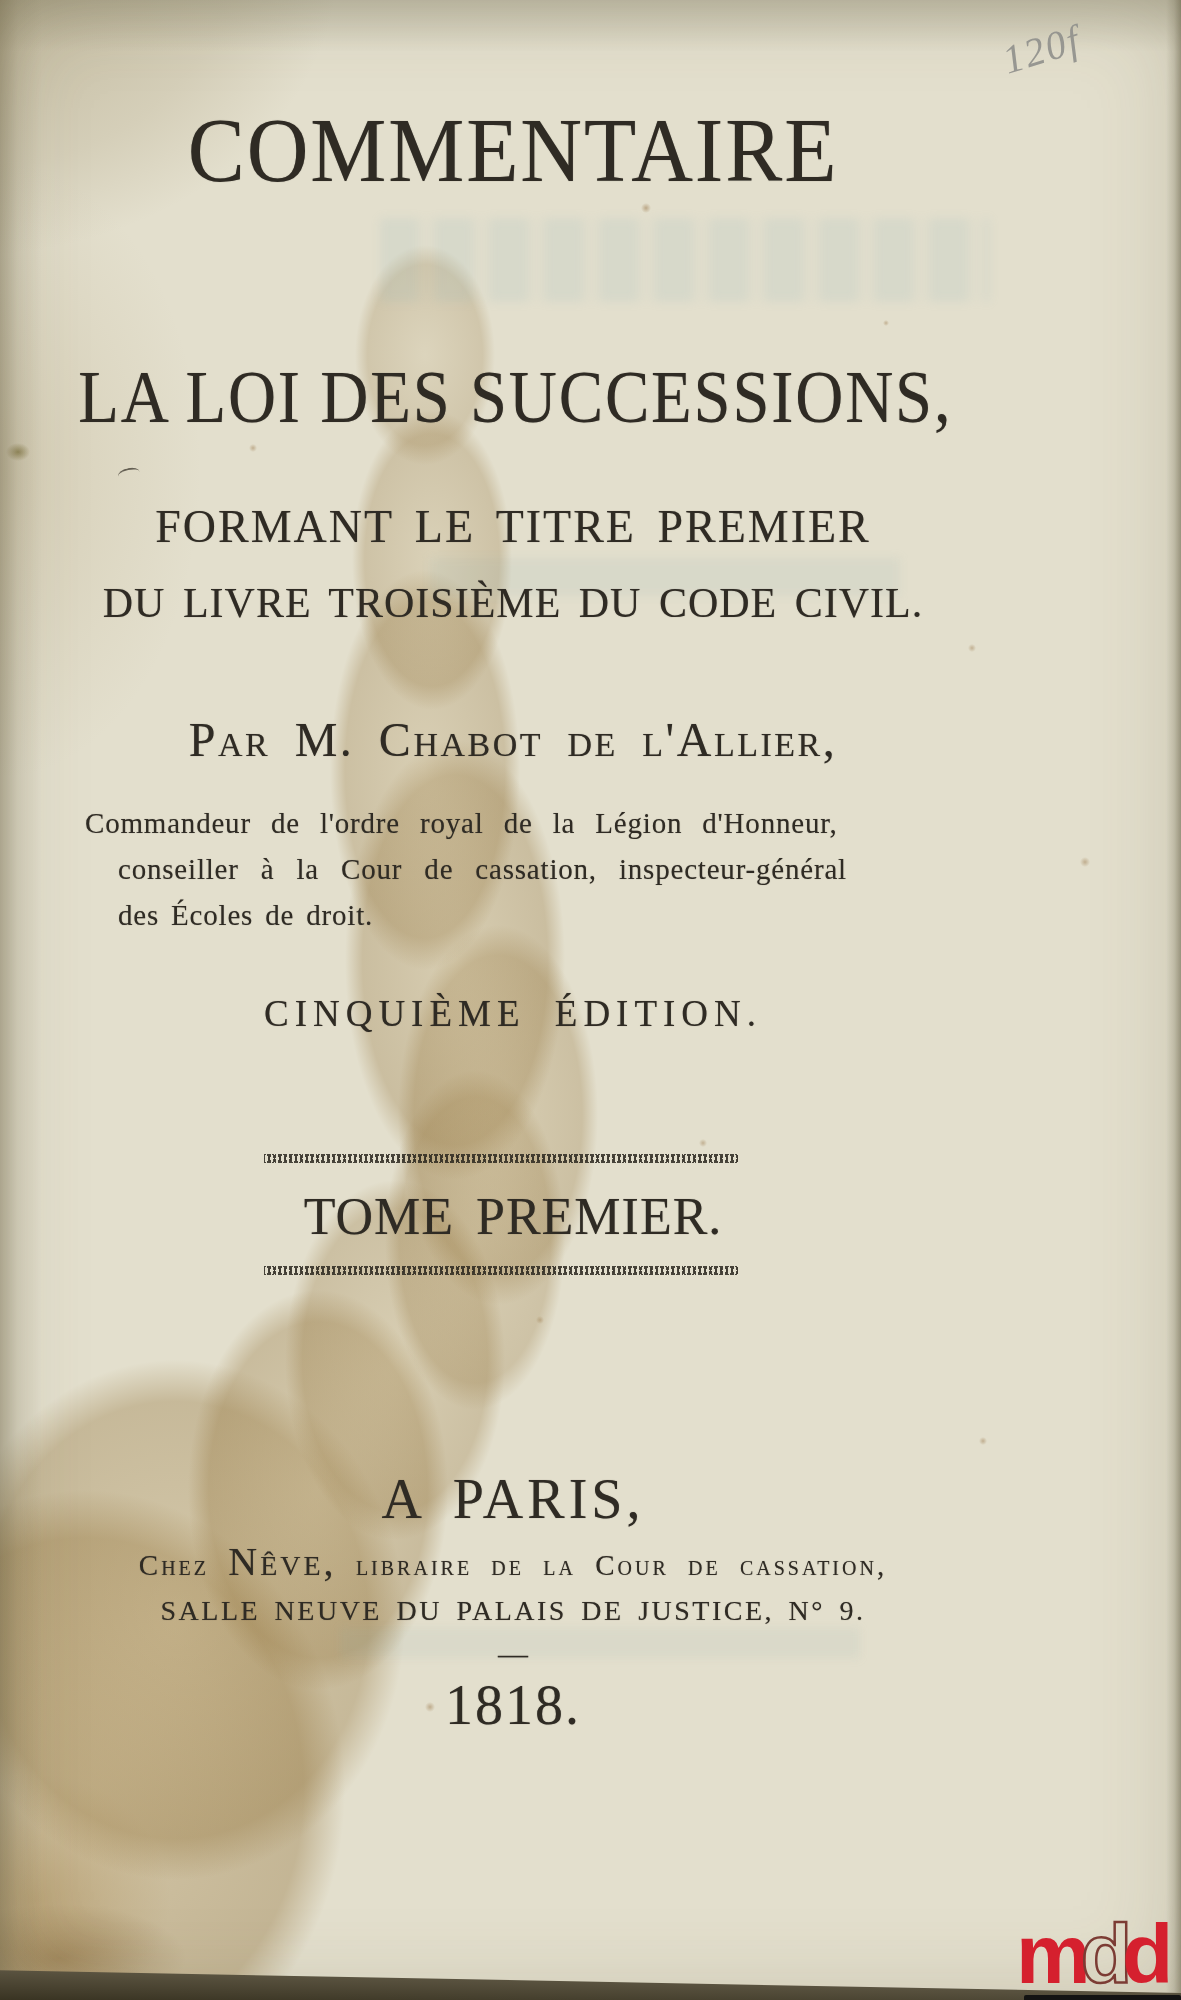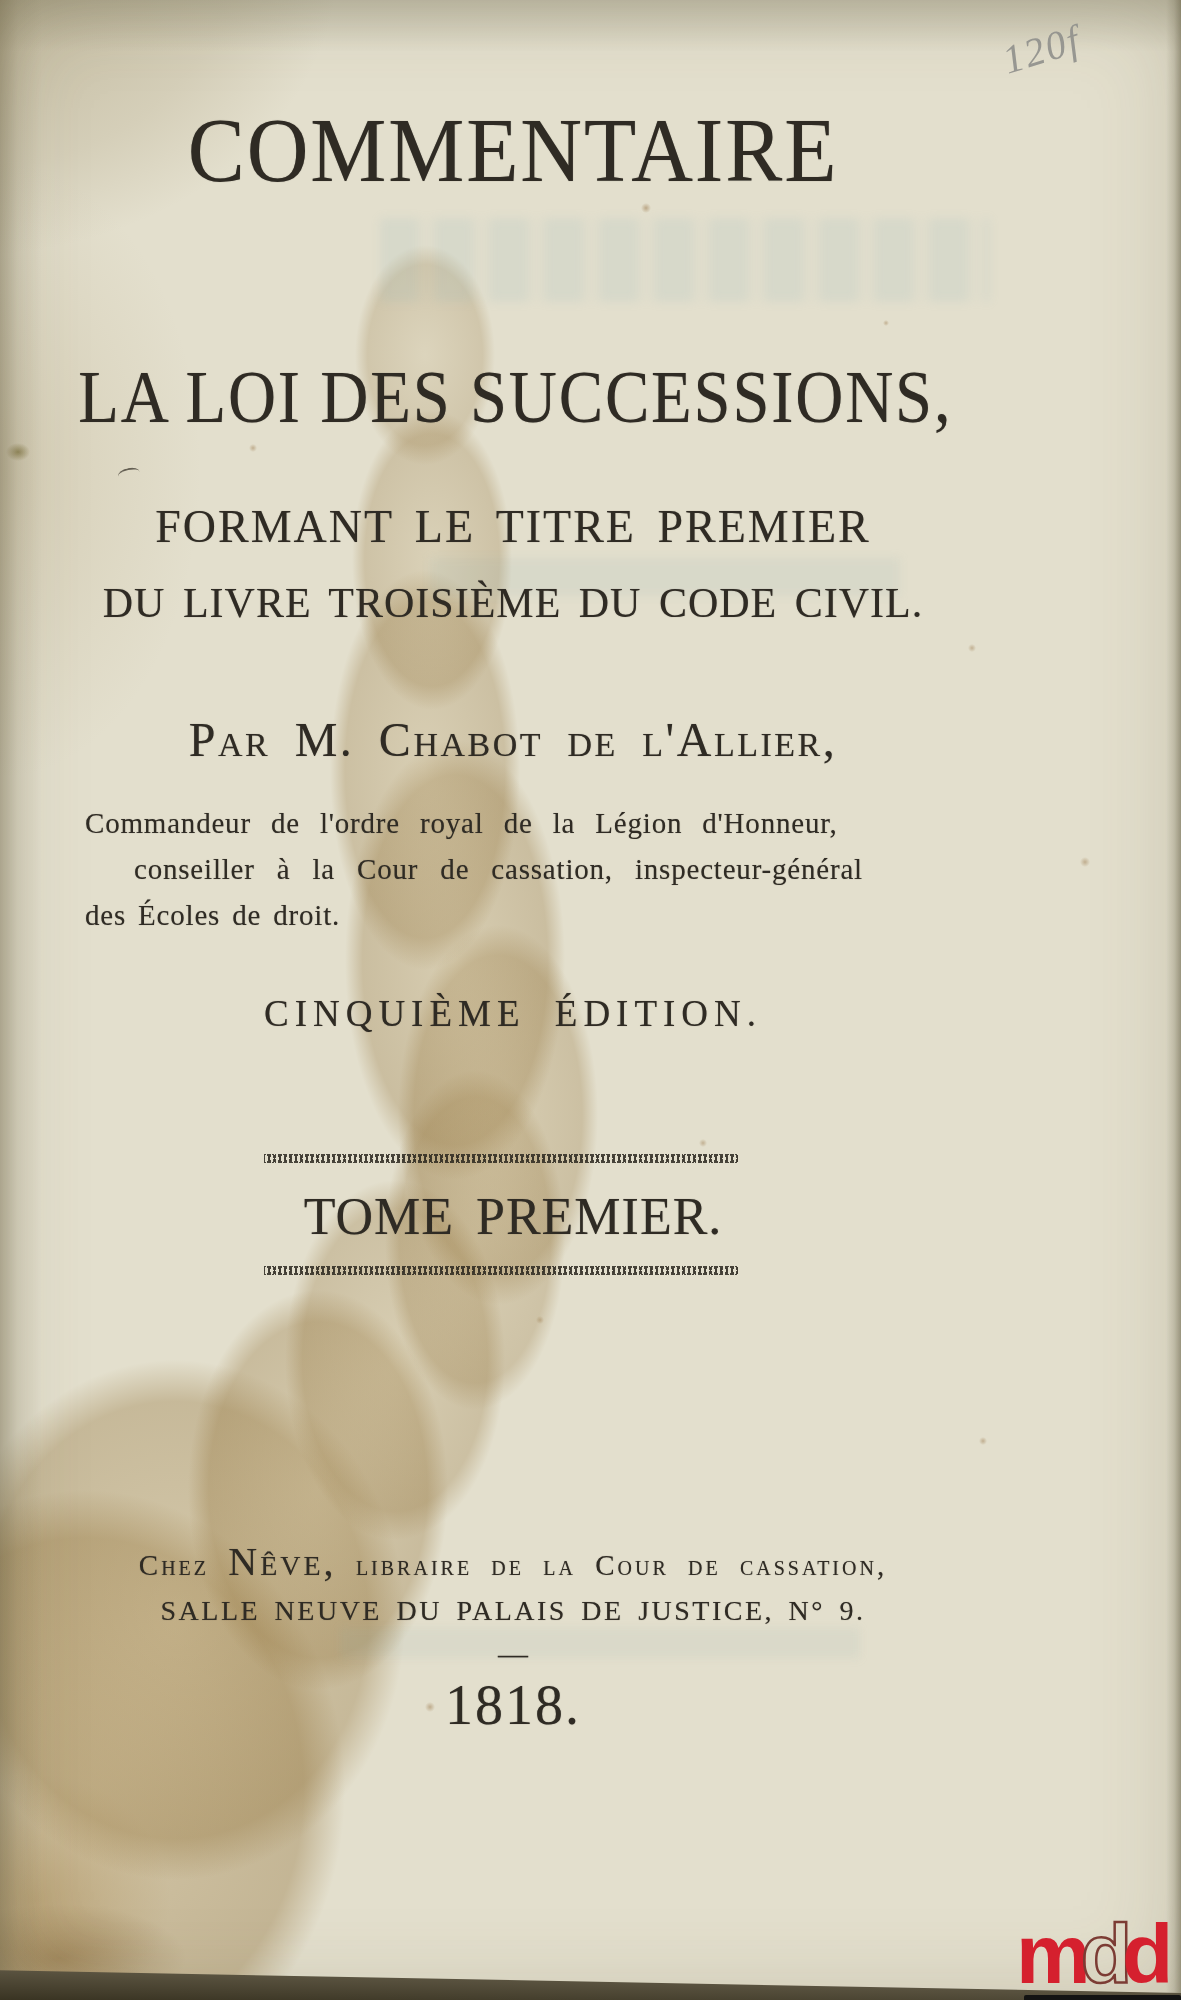--- a/index.html
+++ b/index.html
@@ -51,22 +51,22 @@
 
   .main-title   { top:102px;  font-size:92px; letter-spacing:2px; transform:scaleX(.93); }
   .connector    { top:259px;  font-size:36px; letter-spacing:9px; }
   .subject      { top:359px;  font-size:74px; letter-spacing:2px; transform:scaleX(.90); }
   .subtitle1    { top:503px;  font-size:46px; letter-spacing:2px; word-spacing:8px; }
   .subtitle2    { top:581px;  font-size:42px; letter-spacing:1px; word-spacing:6px; }
   .byline       { top:715px;  font-size:48px; letter-spacing:2.5px; word-spacing:10px; font-variant:small-caps;text-align:center; }
   .credentials  { position:absolute; left:85px; top:800px; width:880px; text-align:left;
                   font-size:29px; line-height:46px; color:#2f2b24; text-shadow:0 0 1px rgba(47,43,36,.4); }
   .cred-l1      { display:block; word-spacing:12px; letter-spacing:.8px; }
-  .cred-l2      { display:block; margin-left:49px; word-spacing:14px; letter-spacing:.8px; }
-  .cred-l3      { display:block; word-spacing:4px;  letter-spacing:.8px; }
+  .cred-l2      { display:block; margin-left:33px; word-spacing:14px; letter-spacing:.8px; }
+  .cred-l3      { display:block; margin-left:33px; word-spacing:4px;  letter-spacing:.8px; }
   .edition      { top:995px;  font-size:37px; letter-spacing:6px; word-spacing:14px; }
   .volume       { top:1190px; font-size:52px; letter-spacing:1px; word-spacing:8px; }
   .city         { top:1470px; font-size:56px; letter-spacing:4px; word-spacing:12px; }
   .publisher    { top:1540px; font-size:29px; letter-spacing:3px; word-spacing:9px; font-variant:small-caps; line-height:44px; }
   .publisher-name { font-size:40px; font-variant:small-caps; }
   .address      { top:1596px; font-size:28px; letter-spacing:2.5px; word-spacing:5px; }
   .separator    { top:1638px; font-size:30px; }
   .year         { top:1676px; font-size:56px; letter-spacing:2px; }
 
   .rule { position:absolute; left:264px; width:474px; height:9px; opacity:.88;
@@ -124,20 +124,21 @@
     <span class="cred-l1">Commandeur de l'ordre royal de la Légion d'Honneur,</span>
     <span class="cred-l2">conseiller à la Cour de cassation, inspecteur-général</span>
     <span class="cred-l3">des Écoles de droit.</span>
   </div>
 
   <div class="line ink edition">CINQUIÈME ÉDITION.</div>
   <div class="rule rule-top"></div>
   <div class="line ink volume">TOME PREMIER.</div>
   <div class="rule rule-bottom"></div>
 
+  <div class="line ink city">A PARIS,</div>
   <div class="line ink publisher">
     <span>Chez</span>
     <span class="publisher-name">Nêve,</span>
     <span>libraire de la Cour de cassation,</span>
   </div>
   <div class="line ink address">SALLE NEUVE DU PALAIS DE JUSTICE, N° 9.</div>
   <div class="line ink separator">—</div>
   <div class="line ink year">1818.</div>
 
   <div class="bottom-edge"></div>

